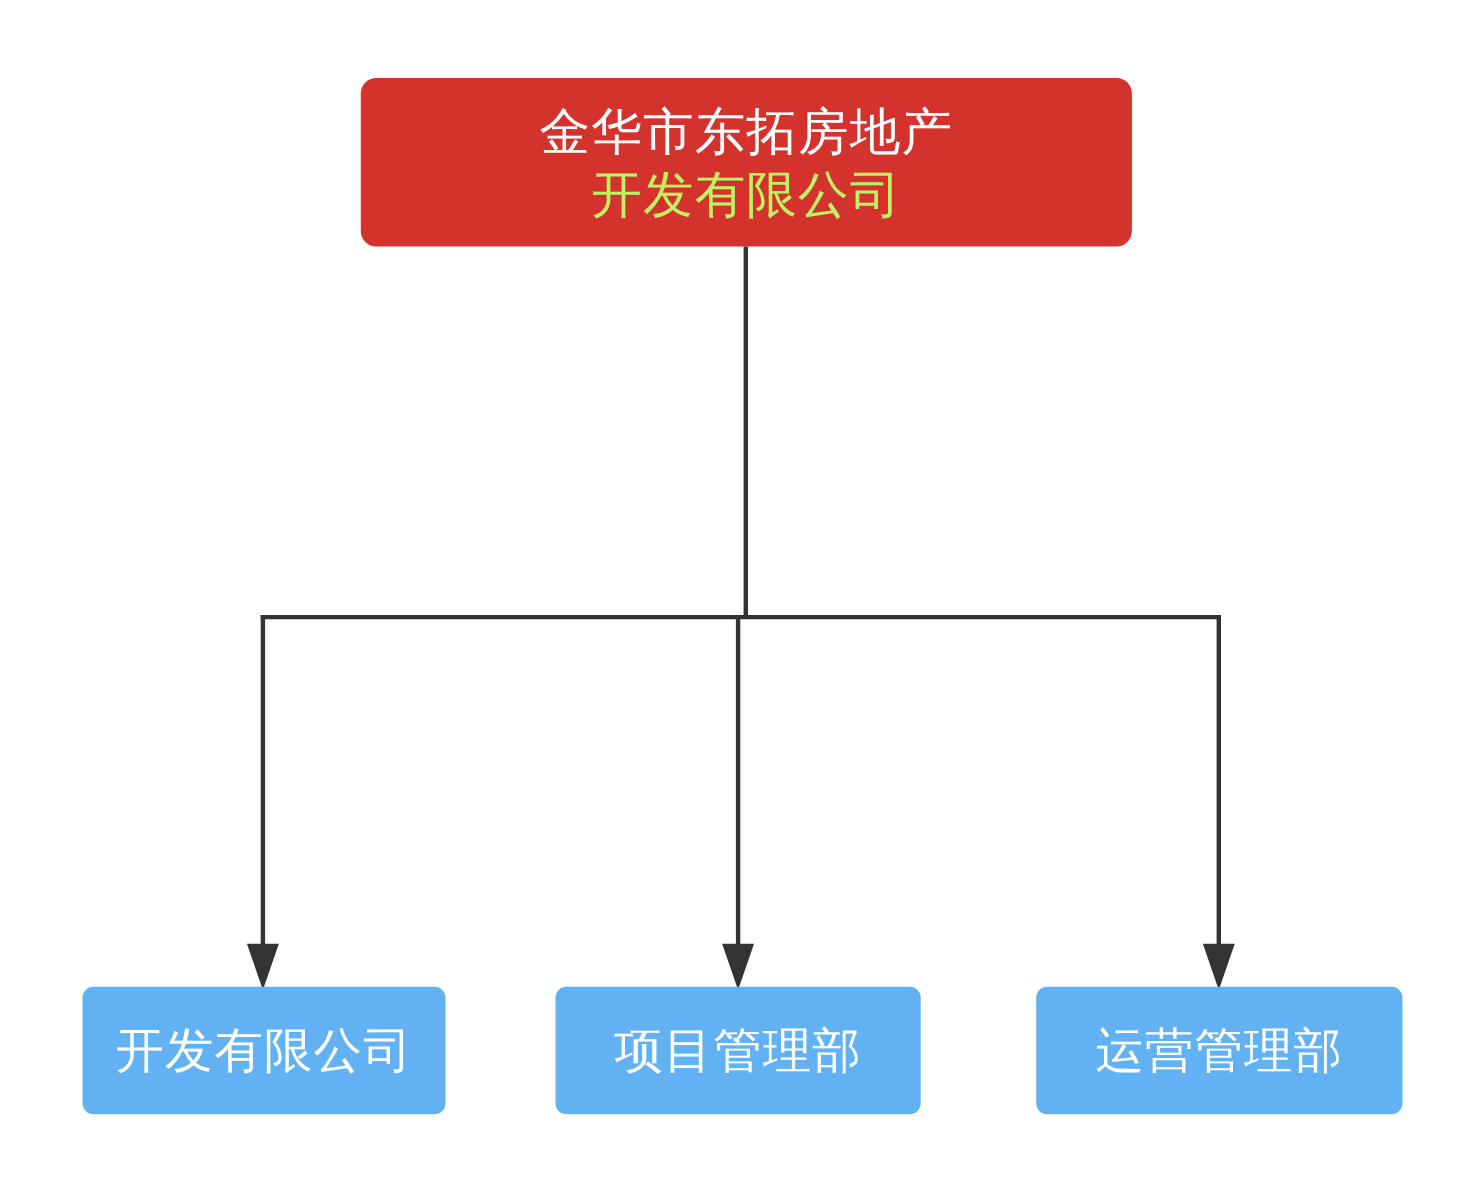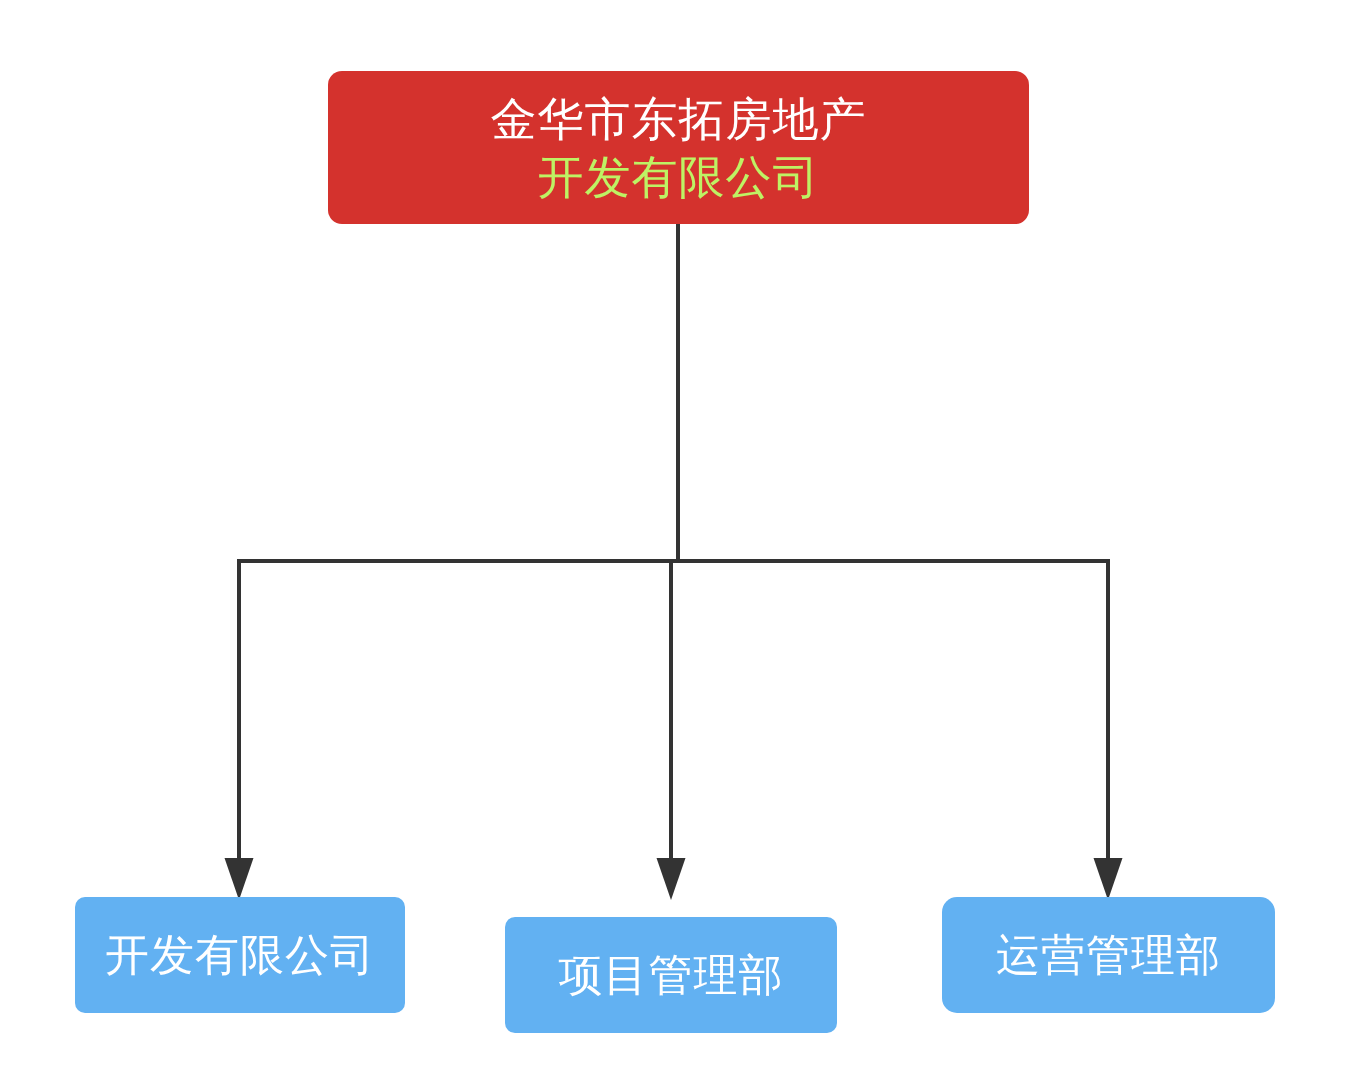--- a/index.html
+++ b/index.html
@@ -83,21 +83,21 @@
 
   <div class="org-node node-root" style="background-color: rgb(212, 50, 45);">
     <span class="node-label" style="color: rgb(255, 255, 255);">金华市东拓房地产</span>
     <span class="node-label" style="color: #bef264;">开发有限公司</span>
   </div>
 
   <div class="org-node node-dept node-dept-1" style="background-color: rgb(98, 177, 242);">
     <span class="node-label" style="color: rgb(255, 255, 255);">开发有限公司</span>
   </div>
 
-  <div class="org-node node-dept node-dept-2" style="background-color: rgb(98, 177, 242); margin-top: 20px;">
+  <div class="org-node node-dept node-dept-2" style="background-color: rgb(98, 177, 242);">
     <span class="node-label" style="color: rgb(255, 255, 255);">项目管理部</span>
   </div>
 
-  <div class="org-node node-dept node-dept-3" style="background-color: rgb(98, 177, 242); border-radius: 15px;">
+  <div class="org-node node-dept node-dept-3" style="background-color: rgb(98, 177, 242);">
     <span class="node-label" style="color: rgb(255, 255, 255);">运营管理部</span>
   </div>
 
 </div>
 
 </body></html>

